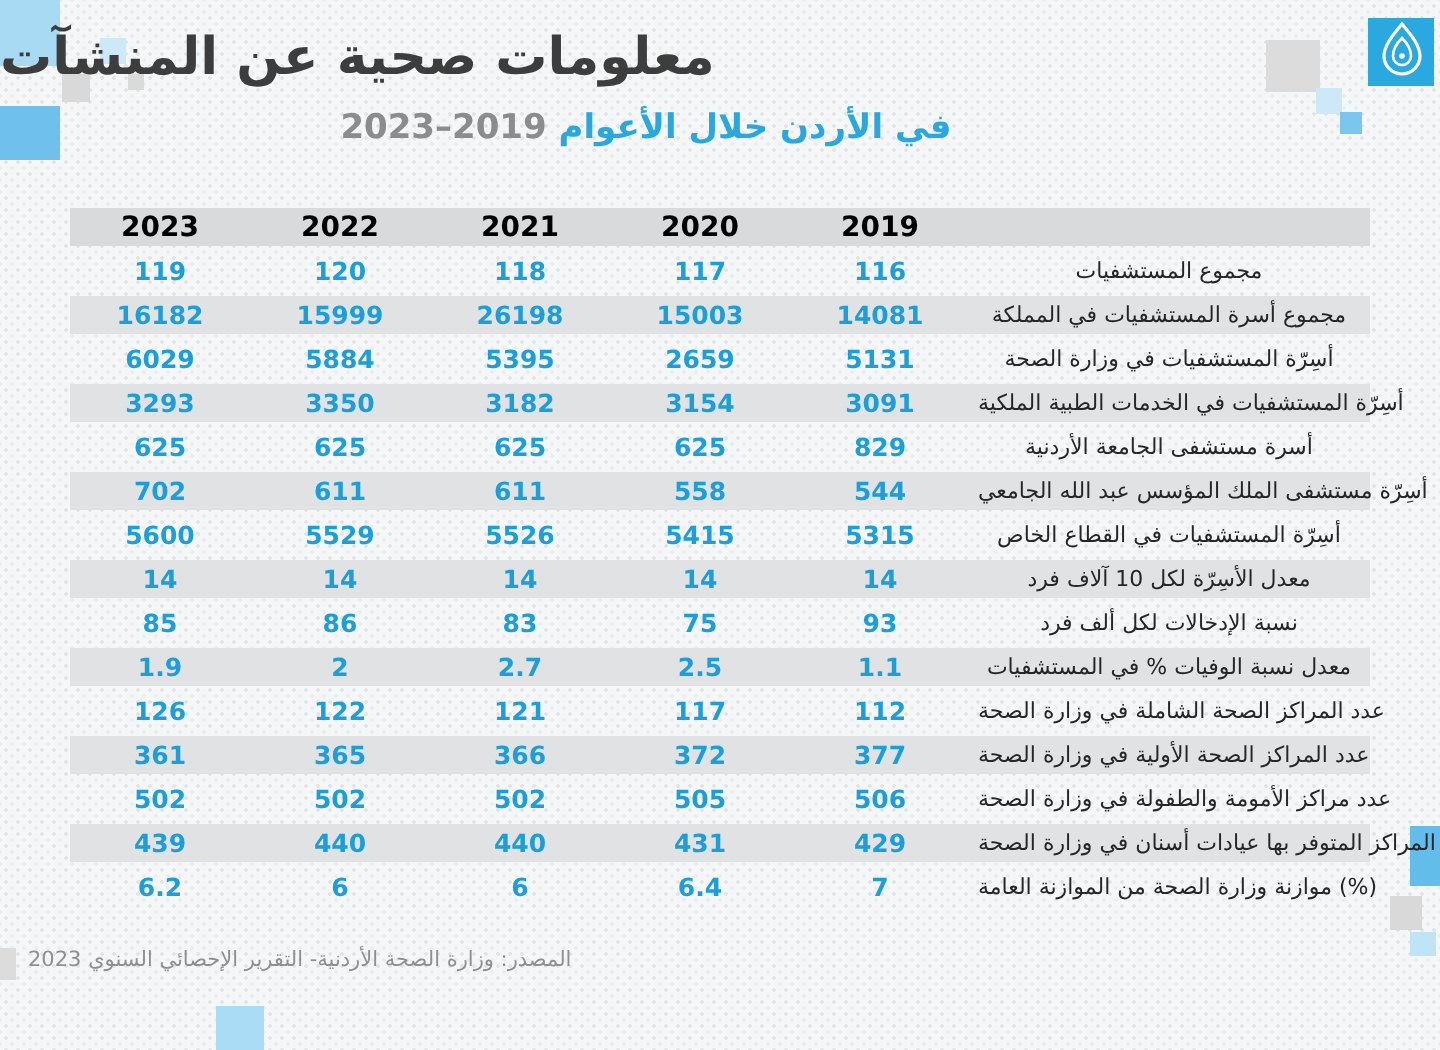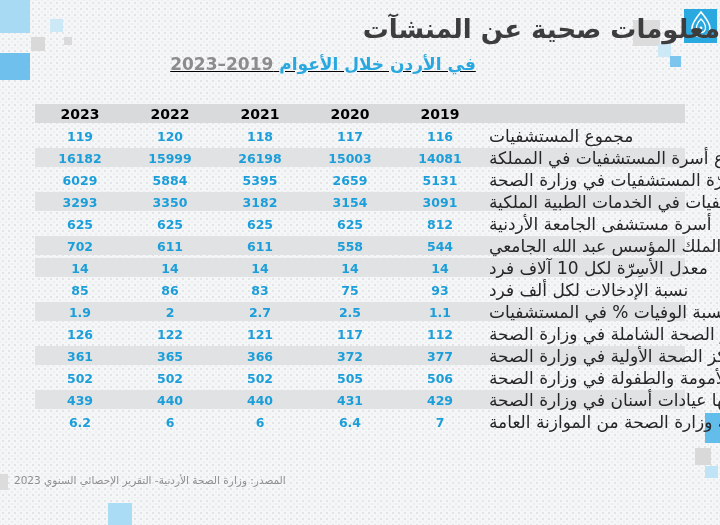--- a/index.html
+++ b/index.html
@@ -12,43 +12,43 @@
     background-size:6px 6px,6px 6px;
     background-position:0 0,3px 3px;
   }
   
   .sq{position:absolute;}
   
   .logo{position:absolute;left:684px;top:9px;width:33px;height:34px;background:#2aa9e0;
         display:flex;align-items:center;justify-content:center;}
   
   .title{
-    position:absolute;top:14px;left:0;width:720px;text-align:right;
+    position:absolute;top:14px;left:0;width:720px;text-align:left;
     direction:rtl;font-size:26px;font-weight:bold;color:#3d3d3d;letter-spacing:0;
   }
   .subtitle{
     position:absolute;top:54px;left:0;width:644px;text-align:center;direction:rtl;
-    font-size:17px;font-weight:bold;text-decoration:underline;
+    font-size:17px;font-weight:bold;
   }
   .subtitle .ar{color:#29a8e0;}
   .subtitle .years{color:#8c8c8c;padding-left:2px;}
   
   .table{position:absolute;left:35px;top:104px;width:650px;direction:ltr;}
   .thead,.trow{
     height:19px;margin-bottom:3px;display:grid;
     grid-template-columns:90px 90px 90px 90px 90px 1fr;
     align-items:center;
   }
   .thead{background:#d9dadb;}
   .trow.striped{background:#e1e2e3;}
   .ycell{text-align:center;font-size:14px;font-weight:bold;color:#000000;}
   .val{text-align:center;font-size:12.5px;font-weight:bold;color:#1b9ed9;}
   .row-label{
-    direction:rtl;text-align:left;padding-left:4px;padding-right:5px;
-    font-size:17px;color:#262626;white-space:nowrap;overflow:visible;
+    direction:rtl;text-align:center;padding-left:4px;padding-right:5px;
+    font-size:11px;color:#262626;white-space:nowrap;overflow:visible;
   }
   
   .source{
     position:absolute;left:14px;top:474px;direction:rtl;
     font-size:10.5px;color:#8f8f8f;
   }
 </style>
 </head>
 <body>
 
@@ -127,31 +127,39 @@
       <div class="val">3182</div>
       <div class="val">3154</div>
       <div class="val">3091</div>
       <div class="row-label">أسِرّة المستشفيات في الخدمات الطبية الملكية</div>
     </div>
         <div class="trow">
       <div class="val">625</div>
       <div class="val">625</div>
       <div class="val">625</div>
       <div class="val">625</div>
-      <div class="val">812</div>
+      <div class="val">829</div>
       <div class="row-label">أسرة مستشفى الجامعة الأردنية</div>
     </div>
         <div class="trow striped">
       <div class="val">702</div>
       <div class="val">611</div>
       <div class="val">611</div>
       <div class="val">558</div>
       <div class="val">544</div>
       <div class="row-label">أسِرّة مستشفى الملك المؤسس عبد الله الجامعي</div>
     </div>
+        <div class="trow">
+      <div class="val">5600</div>
+      <div class="val">5529</div>
+      <div class="val">5526</div>
+      <div class="val">5415</div>
+      <div class="val">5315</div>
+      <div class="row-label">أسِرّة المستشفيات في القطاع الخاص</div>
+    </div>
         <div class="trow striped">
       <div class="val">14</div>
       <div class="val">14</div>
       <div class="val">14</div>
       <div class="val">14</div>
       <div class="val">14</div>
       <div class="row-label">معدل الأسِرّة لكل 10 آلاف فرد</div>
     </div>
         <div class="trow">
       <div class="val">85</div>

